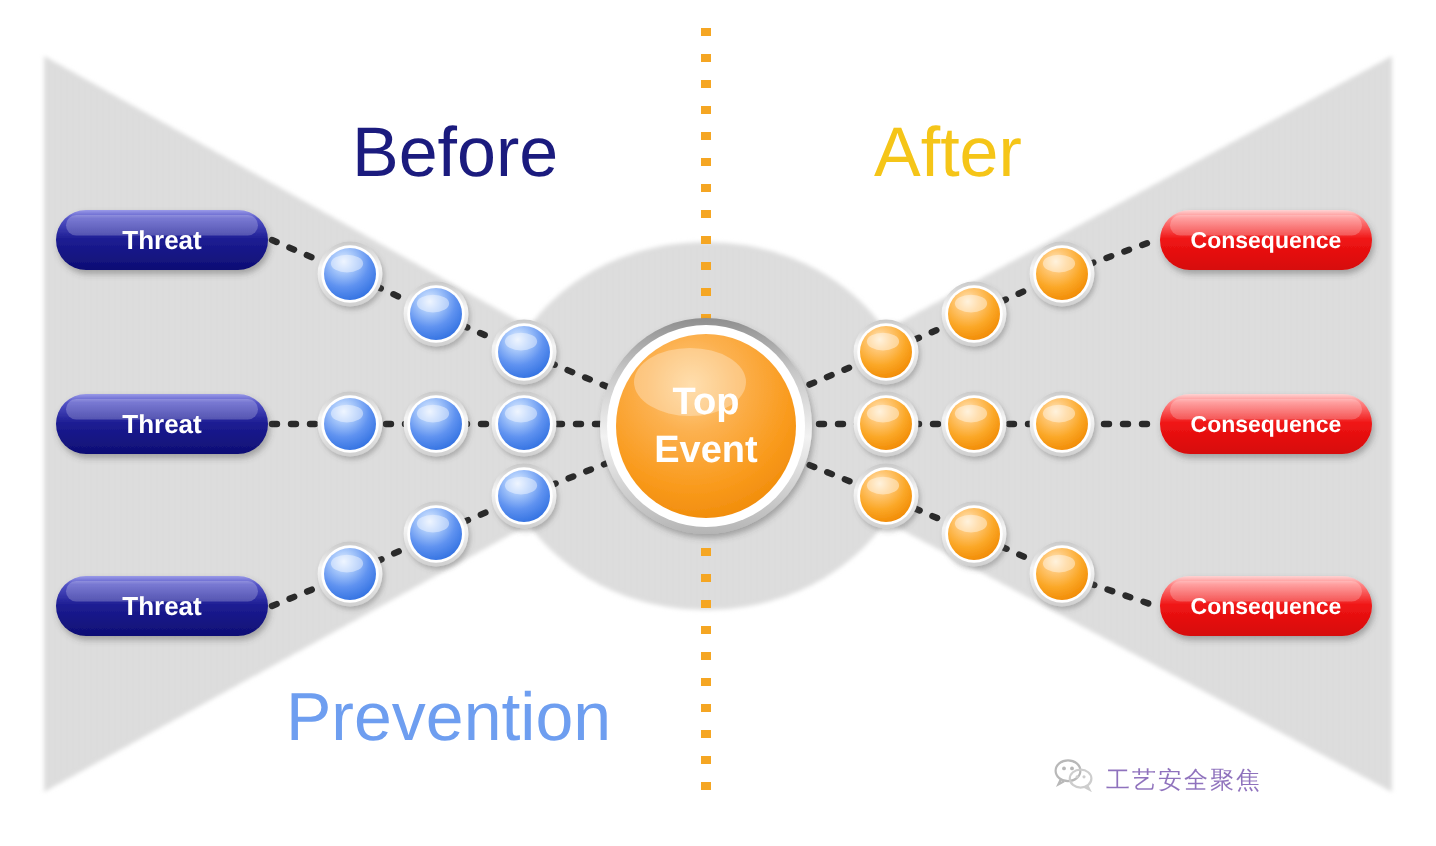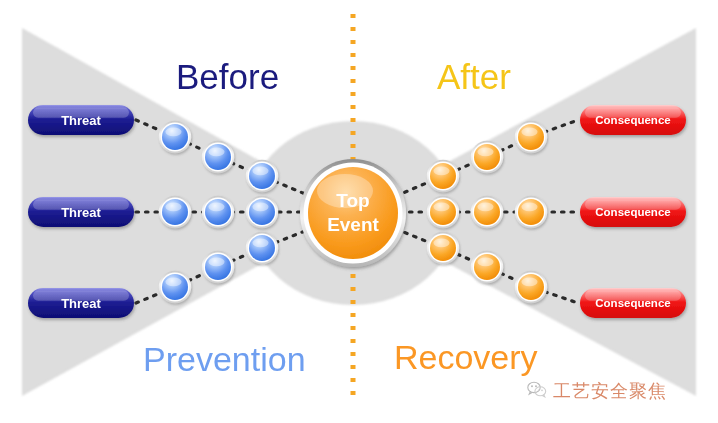--- a/index.html
+++ b/index.html
@@ -59,22 +59,22 @@
   #watermark {
     position: absolute;
     left: 527px;
     top: 379px;
     display: flex;
     align-items: center;
     gap: 6px;
     opacity: 0.62;
   }
   #watermark .wm-text {
-    font-size: 18px;
-    color: #c2410c;
+    font-size: 12px;
+    color: #4c1d95;
     font-family: "DejaVu Sans", sans-serif;
     letter-spacing: 1px;
     text-align: right;
   }
 </style>
 </head>
 <body>
 
 <div id="stage">
 
@@ -324,21 +324,20 @@
       <ellipse cx="353" cy="213" rx="45" ry="46" fill="url(#centerSphere)"></ellipse>
       <ellipse cx="345" cy="191" rx="28" ry="17" fill="#ffffff" opacity="0.30"></ellipse>
       <text id="te-line1" x="353" y="207" text-anchor="middle" fill="#ffffff" font-family="Liberation Sans, sans-serif" font-size="19" font-weight="bold">Top</text>
       <text id="te-line2" x="353" y="231" text-anchor="middle" fill="#ffffff" font-family="Liberation Sans, sans-serif" font-size="19" font-weight="bold">Event</text>
     </g>
   </svg>
 
   <div class="lbl" id="label-before">Before</div>
   <div class="lbl" id="label-prevention">Prevention</div>
   <div class="lbl" id="label-after">After</div>
-  <div class="lbl" id="label-recovery">Recovery</div>
 
   <div id="watermark">
     <span>
       <svg width="20" height="17" viewBox="0 0 20 17">
         <ellipse cx="7" cy="6.4" rx="6.2" ry="5.2" fill="none" stroke="#8d8d8d" stroke-width="1.1"></ellipse>
         <path d="M3.4,10.6 L2.2,13.2 L5.0,11.6" fill="none" stroke="#8d8d8d" stroke-width="1.1"></path>
         <circle cx="5" cy="5.2" r="0.95" fill="#8d8d8d"></circle>
         <circle cx="9" cy="5.2" r="0.95" fill="#8d8d8d"></circle>
         <ellipse cx="13.3" cy="10.3" rx="5.4" ry="4.5" fill="none" stroke="#b0b0b0" stroke-width="1.1"></ellipse>
         <path d="M16.6,13.6 L17.7,15.8 L15.3,14.5" fill="none" stroke="#b0b0b0" stroke-width="1.1"></path>

